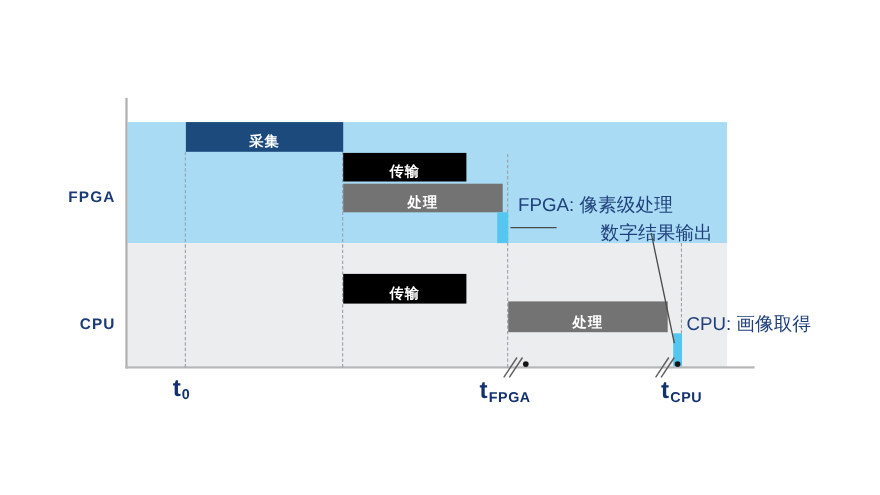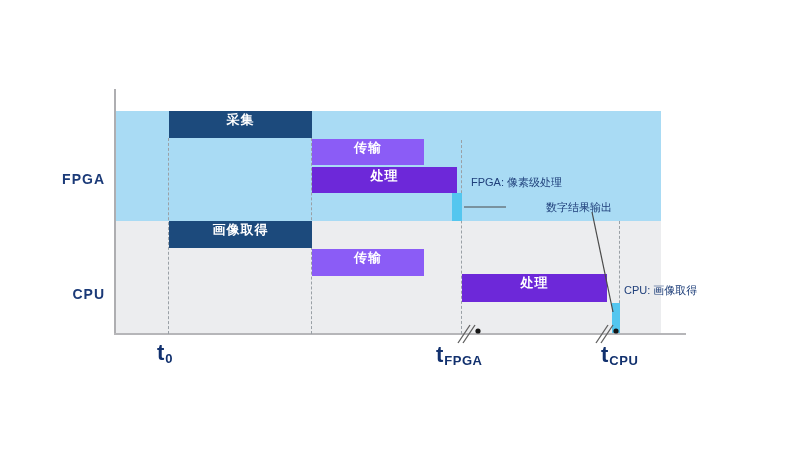--- a/index.html
+++ b/index.html
@@ -14,41 +14,41 @@
   .band{position:absolute;left:116px;width:545px;}
   .band-fpga{top:111px;height:110px;background:#a9dbf4;}
   .band-cpu{top:221px;height:112px;background:#ecedef;}
   
   .vdash{position:absolute;width:0;border-left:1px dashed #9aa0a6;z-index:2;}
   .vdash-t0{left:168px;top:138px;height:196px;}
   .vdash-mid{left:311px;top:138px;height:196px;}
   .vdash-tfpga{left:461px;top:140px;height:194px;}
   .vdash-tcpu{left:619px;top:221px;height:112px;}
   
-  .bar{position:absolute;z-index:3;display:flex;align-items:flex-start;justify-content:center;
+  .bar{position:absolute;z-index:3;display:flex;align-items:flex-end;justify-content:center;
        color:#ffffff;font-weight:bold;font-size:13px;letter-spacing:1px;}
   .bar-navy{background:#1c4a7c;}
-  .bar-orange{background:#8b5cf6;}
-  .bar-blue{background:#6d28d9;}
+  .bar-orange{background:#000000;}
+  .bar-blue{background:#737373;}
   .bar-cyan{background:#54c6ef;}
   .fpga-capture{left:169px;top:111px;width:143px;height:27px;}
   .fpga-transfer{left:312px;top:139px;width:112px;height:26px;}
   .fpga-process{left:312px;top:167px;width:145px;height:26px;}
   .fpga-output{left:452px;top:193px;width:10px;height:28px;}
   .cpu-capture{left:169px;top:221px;width:143px;height:27px;}
   .cpu-transfer{left:312px;top:249px;width:112px;height:27px;}
   .cpu-process{left:462px;top:274px;width:145px;height:28px;}
   .cpu-output{left:612px;top:303px;width:8px;height:30px;}
   
   .lane-label{position:absolute;width:52px;text-align:right;color:#1b3a78;
               font-weight:bold;font-size:14px;letter-spacing:1px;z-index:4;}
   .lane-label-fpga{left:53px;top:171px;}
   .lane-label-cpu{left:53px;top:286px;}
   
-  .note{position:absolute;color:#20407b;font-size:11px;z-index:5;white-space:nowrap;}
+  .note{position:absolute;color:#20407b;font-size:17px;z-index:5;white-space:nowrap;}
   .note-fpga{left:471px;top:175px;}
   .note-output{left:510px;top:200px;margin-left:36px;}
   .note-cpu{left:624px;top:283px;}
   
   #overlay{position:absolute;left:0;top:0;z-index:6;pointer-events:none;}
   
   .t-label{position:absolute;display:flex;align-items:baseline;color:#12316e;z-index:5;}
   .t-base{font-size:22px;font-weight:bold;line-height:1;}
   .t-sub{font-size:13px;font-weight:bold;margin-left:1px;transform:translateY(3px);letter-spacing:0.5px;}
   .t0-label{left:157px;top:342px;}
@@ -78,23 +78,20 @@
     <span>采集</span>
   </div>
   <div class="bar bar-orange fpga-transfer">
     <span>传输</span>
   </div>
   <div class="bar bar-blue fpga-process">
     <span>处理</span>
   </div>
   <div class="bar bar-cyan fpga-output"></div>
 
-  <div class="bar bar-navy cpu-capture">
-    <span>画像取得</span>
-  </div>
   <div class="bar bar-orange cpu-transfer">
     <span>传输</span>
   </div>
   <div class="bar bar-blue cpu-process">
     <span>处理</span>
   </div>
   <div class="bar bar-cyan cpu-output"></div>
 
   <div class="note note-fpga">FPGA: 像素级处理</div>
   <div class="note note-output">数字结果输出</div>

